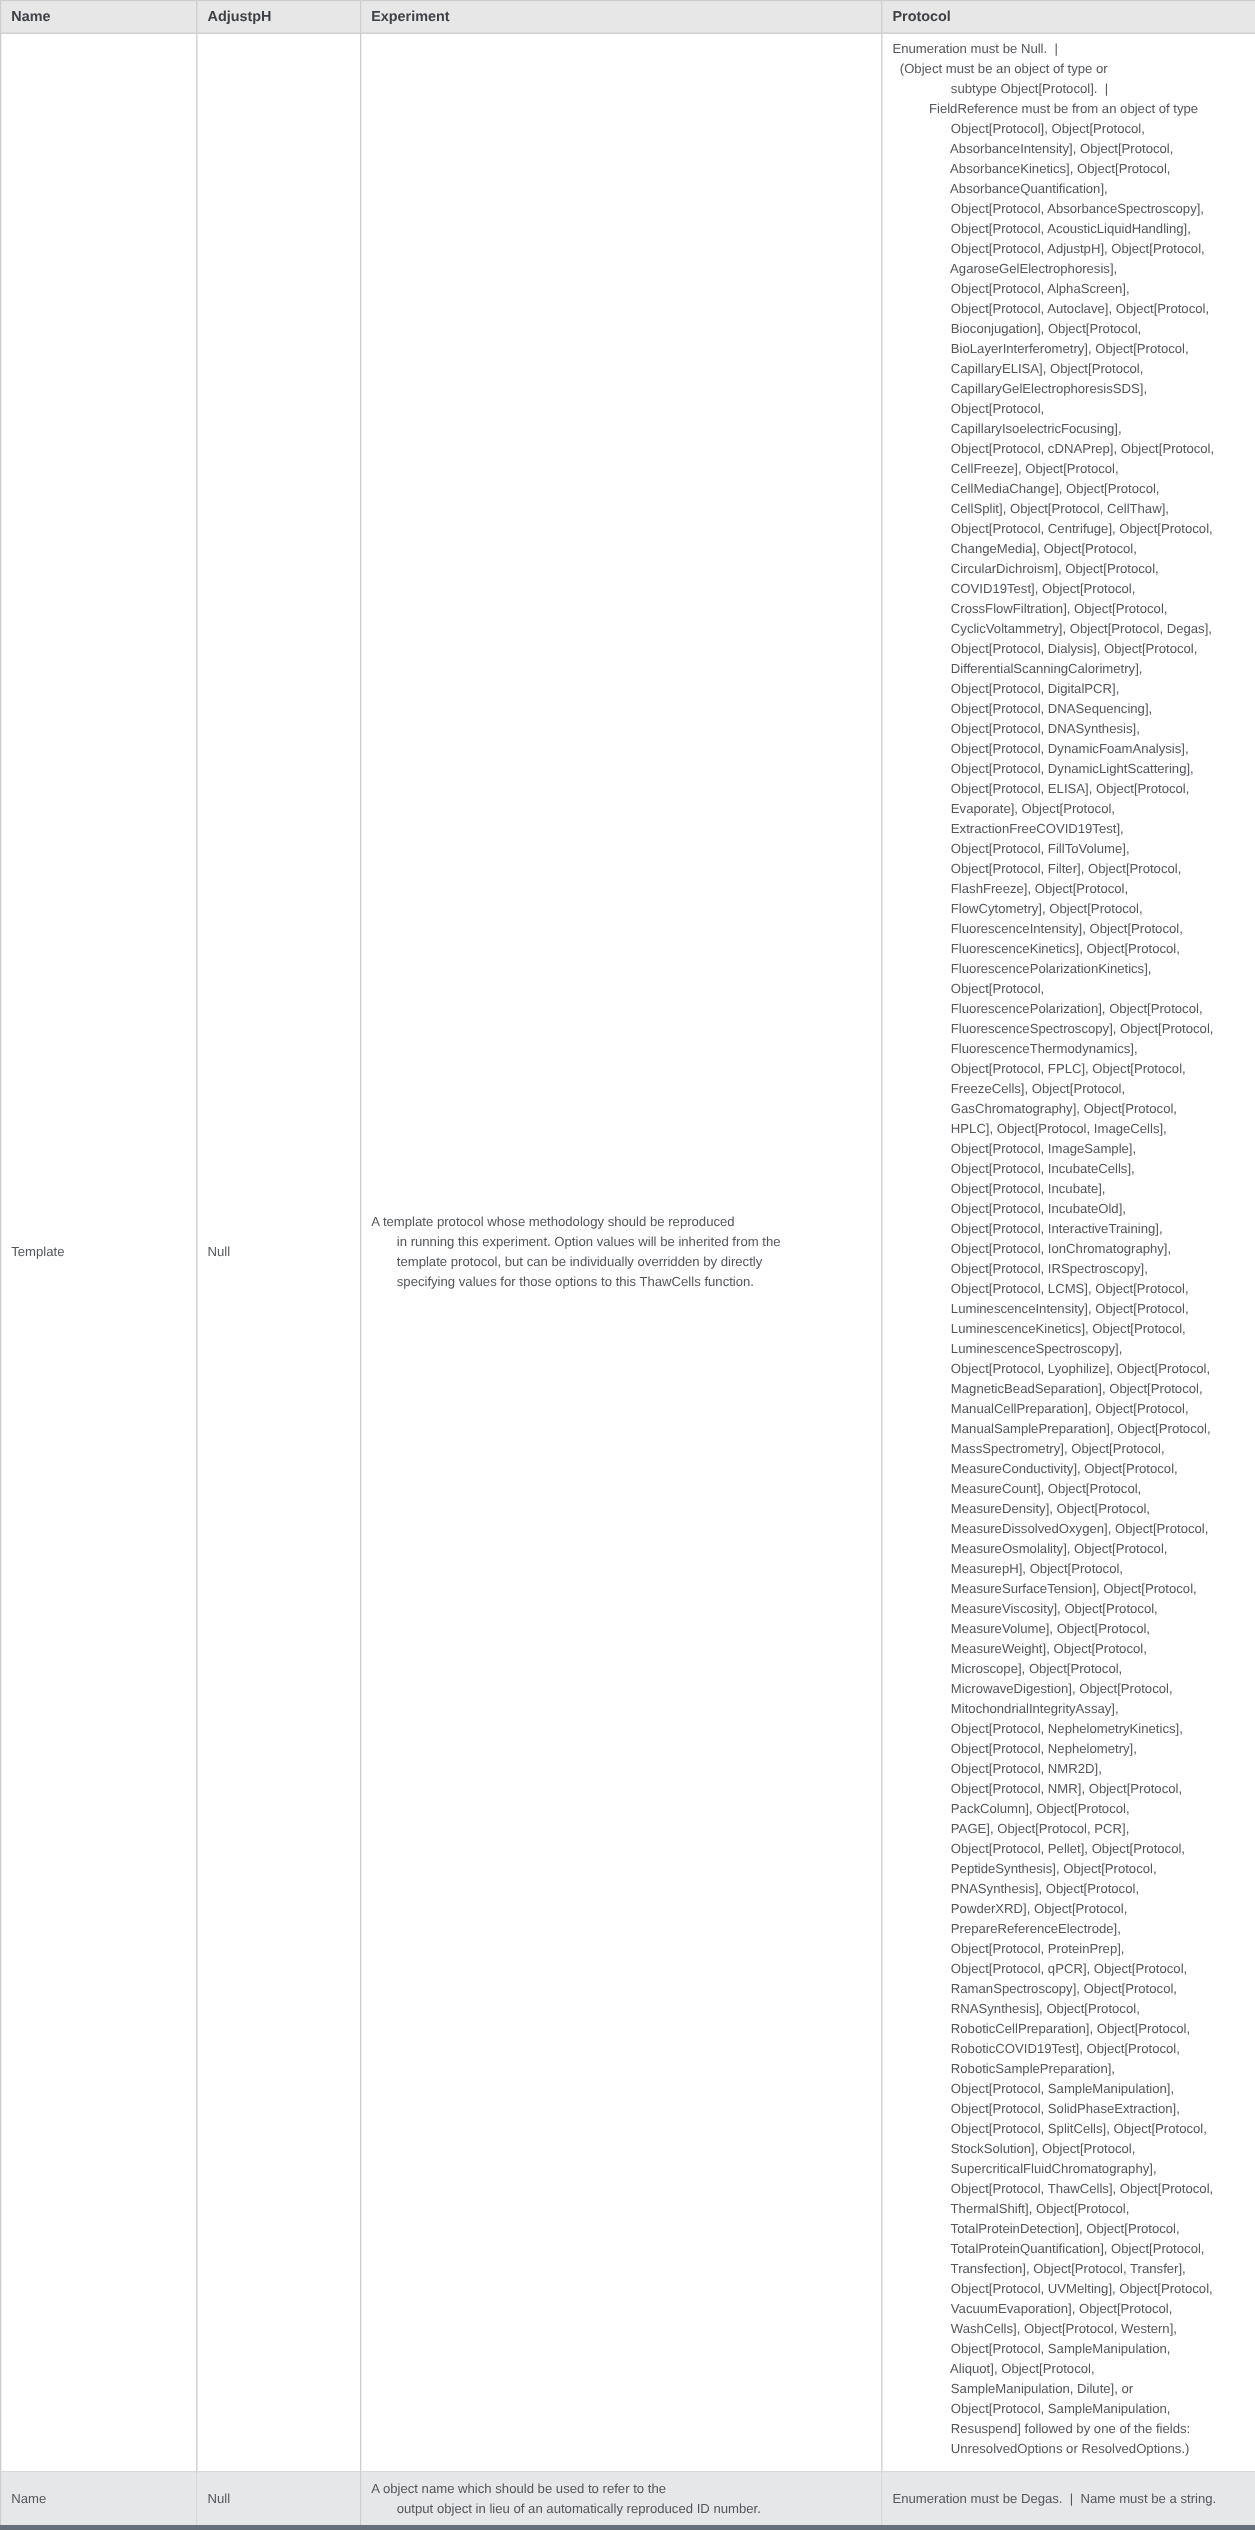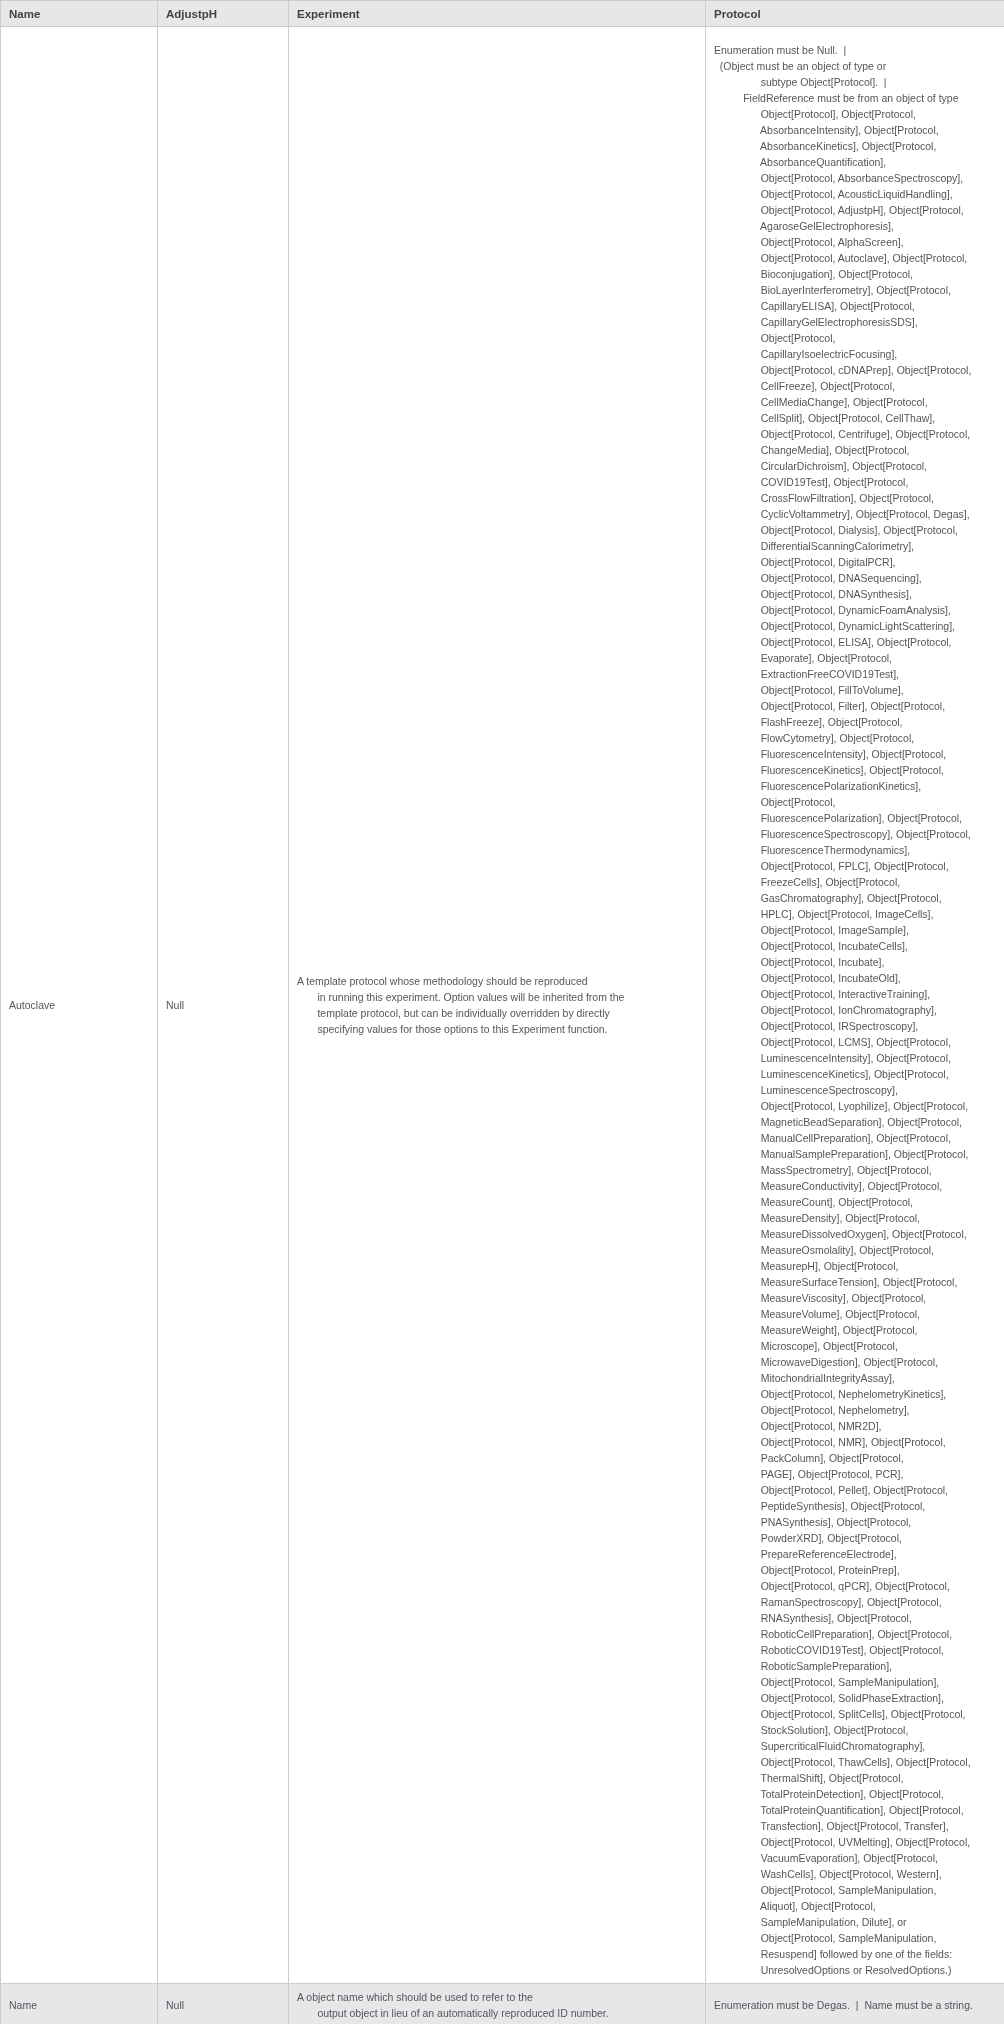--- a/index.html
+++ b/index.html
@@ -32,21 +32,21 @@
     line-height: 16px;
     color: #53565a;
     vertical-align: middle;
     padding: 5px 8px;
     overflow: hidden;
   }
   tr.header-row { height: 26px; }
   tr.row-template { height: 1951px; background: #ffffff; }
   tr.row-name { height: 43px; background: #e6e7e9; }
   td.pre { white-space: pre; }
-  td.pattern-col.top { vertical-align: top; padding-top: 15px; }
+  td.pattern-col.top { vertical-align: top; padding-top: 4px; }
 </style>
 </head>
 <body>
 
 <table class="options-table">
   <colgroup>
     <col style="width:157px">
     <col style="width:131px">
     <col style="width:417px">
     <col style="width:299px">
@@ -54,26 +54,26 @@
   <thead>
     <tr class="header-row">
       <th>Name</th>
       <th>AdjustpH</th>
       <th>Experiment</th>
       <th>Protocol</th>
     </tr>
   </thead>
   <tbody>
     <tr class="row-template">
-      <td>Autoclave</td>
+      <td>Template</td>
       <td>Null</td>
       <td class="pre">A template protocol whose methodology should be reproduced
        in running this experiment. Option values will be inherited from the
        template protocol, but can be individually overridden by directly
-       specifying values for those options to this Experiment function.</td>
+       specifying values for those options to this ThawCells function.</td>
       <td class="pre pattern-col top">Enumeration must be Null.  |
   (Object must be an object of type or
                 subtype Object[Protocol].  |
           FieldReference must be from an object of type
                 Object[Protocol], Object[Protocol,
                 AbsorbanceIntensity], Object[Protocol,
                 AbsorbanceKinetics], Object[Protocol,
                 AbsorbanceQuantification],
                 Object[Protocol, AbsorbanceSpectroscopy],
                 Object[Protocol, AcousticLiquidHandling],

